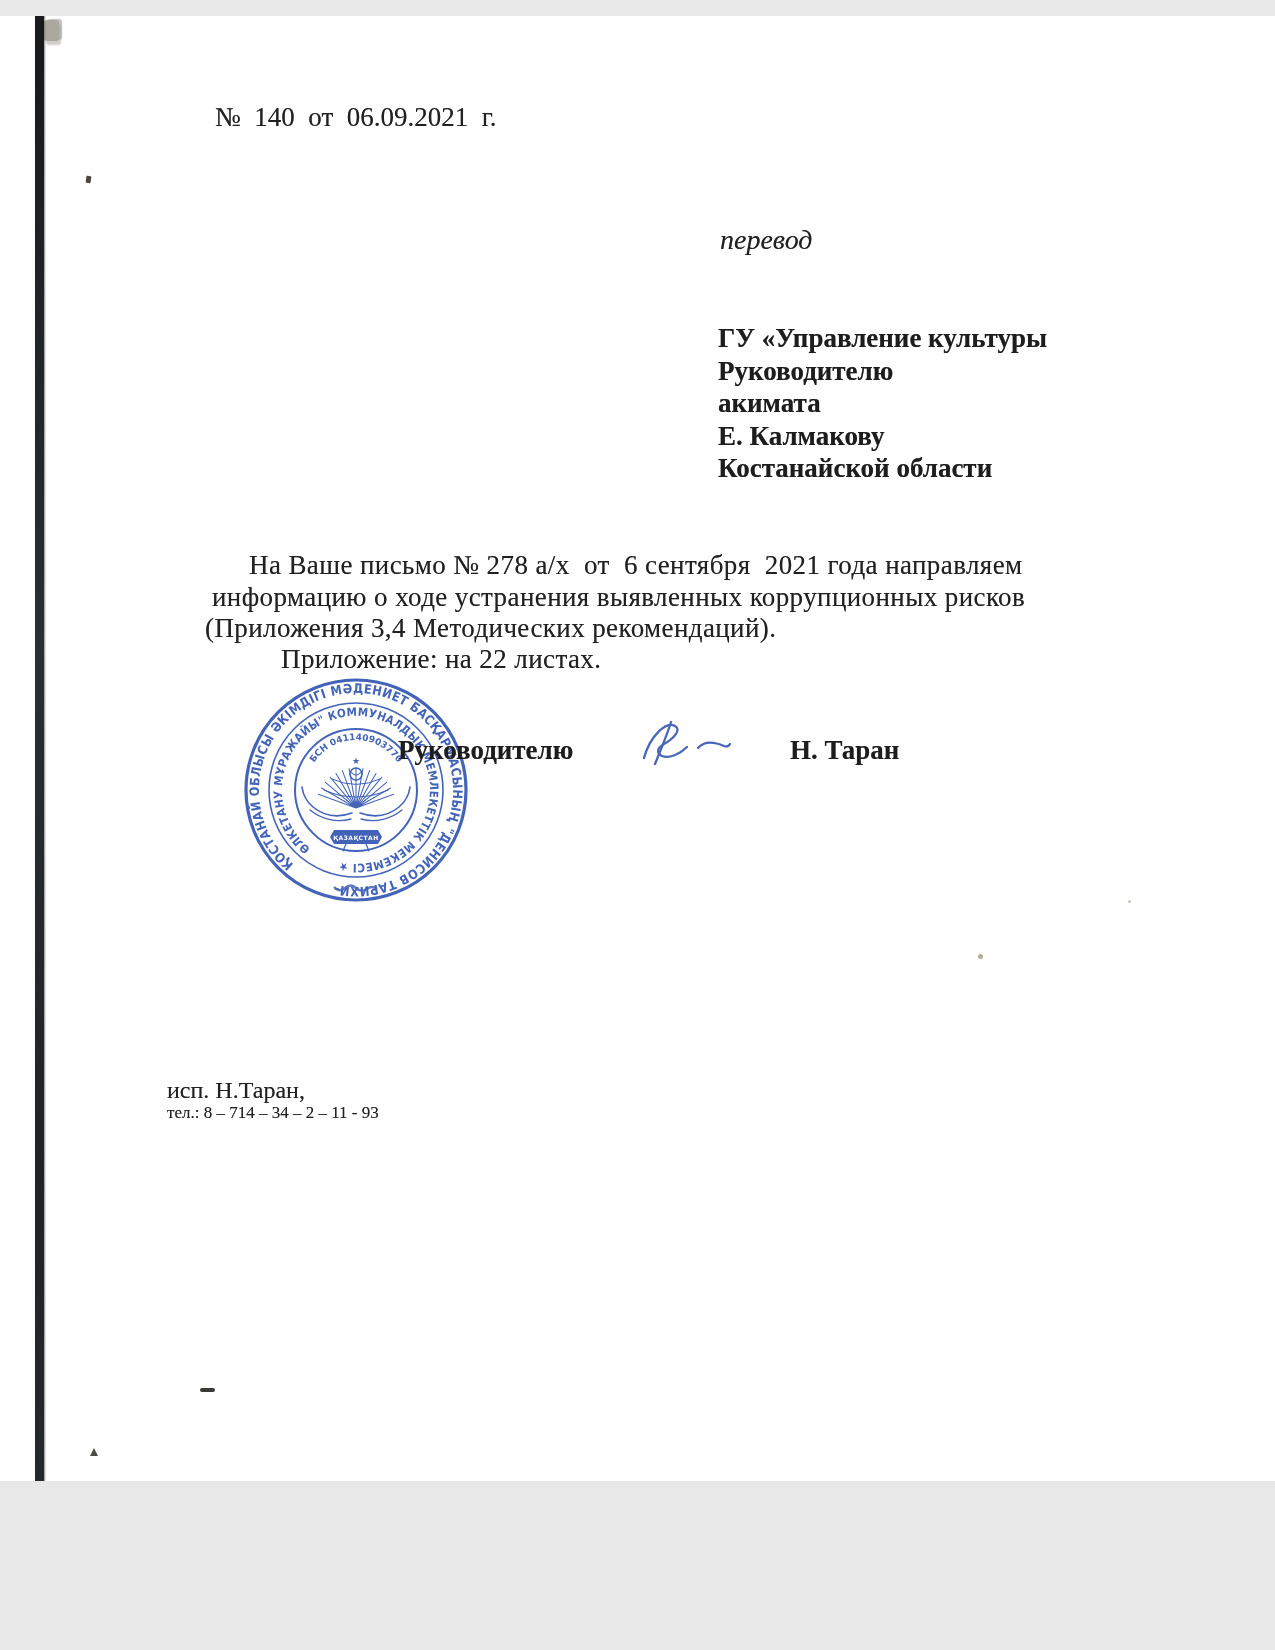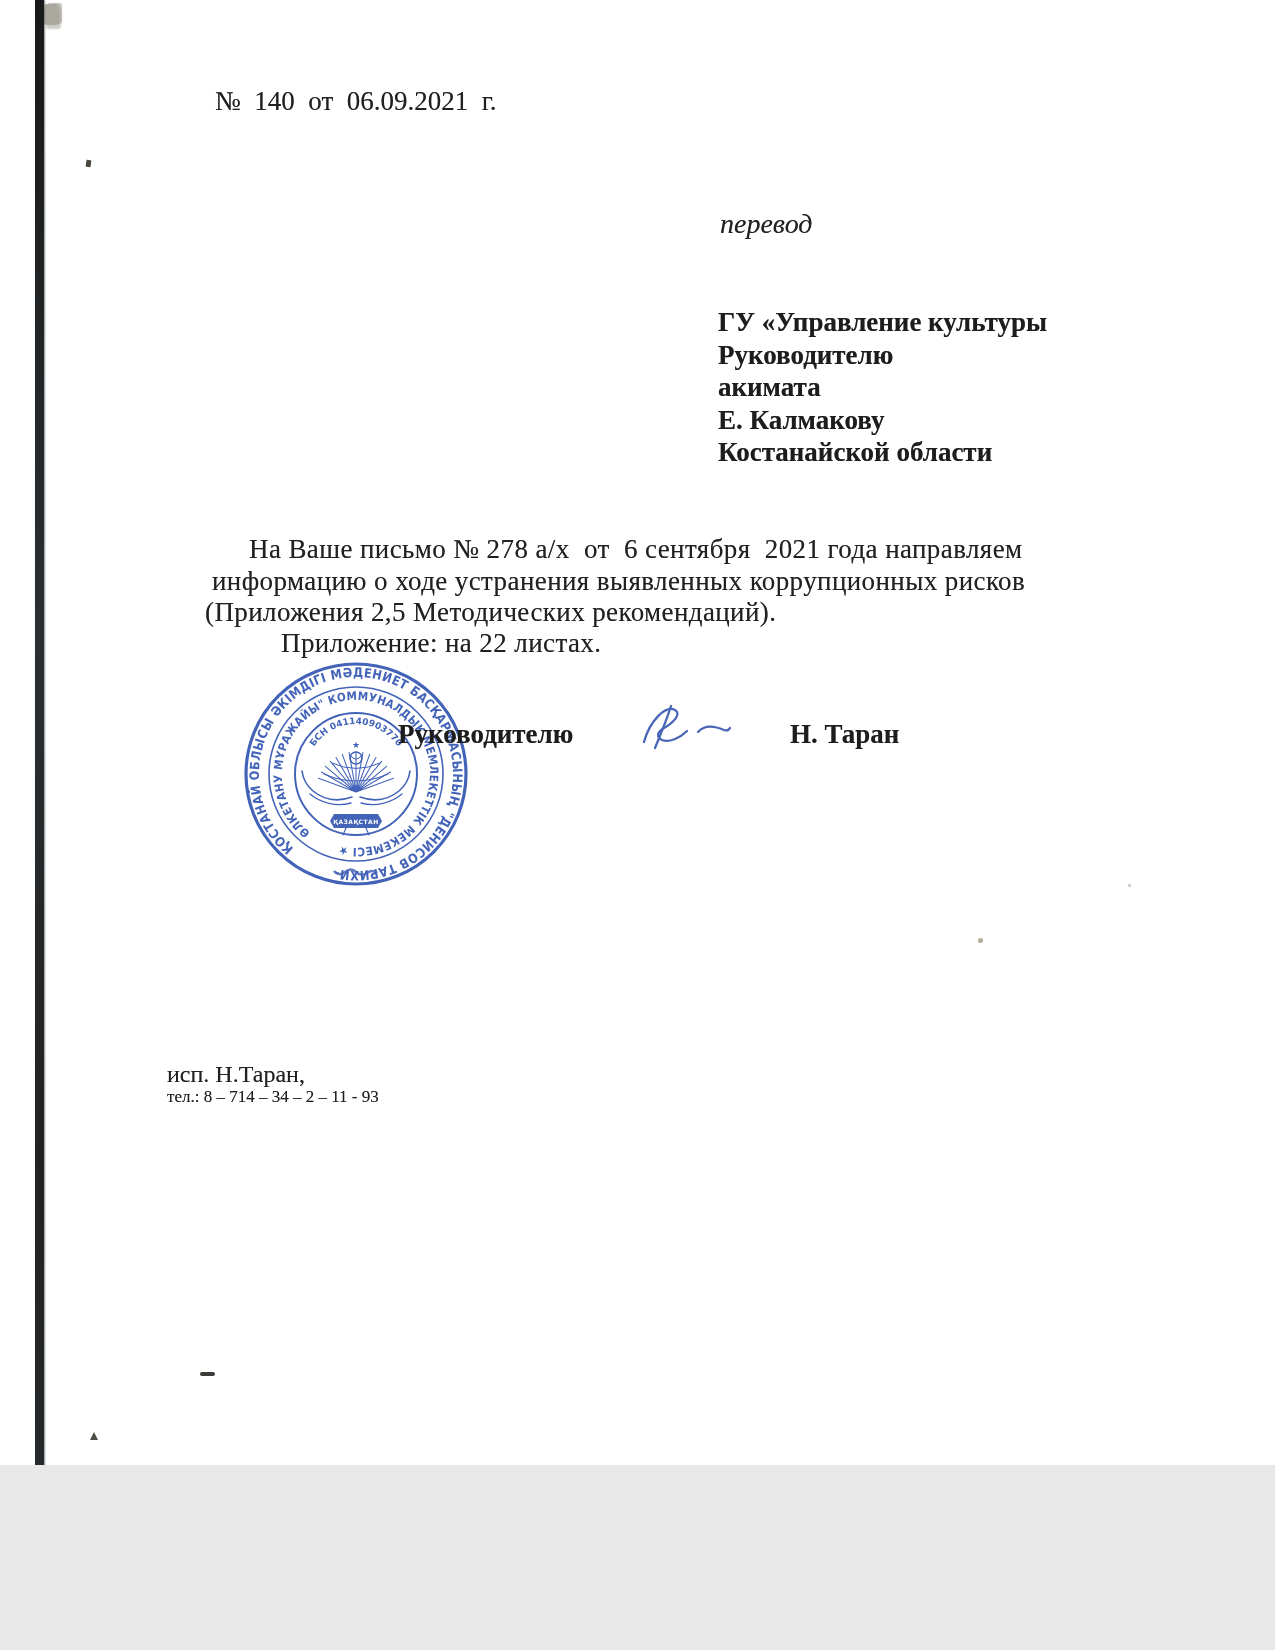--- a/index.html
+++ b/index.html
@@ -1,17 +1,17 @@
 <!DOCTYPE html>
 <html><head>
 <meta charset="utf-8">
 <style>
   html,body { margin:0; padding:0; background:#e8e8e8; }
   .page {
-    position:relative; width:1275px; height:1465px; margin:0 auto;
+    position:relative; width:1275px; height:1465px; margin:16px auto;
     background:#ffffff; overflow:hidden;
     font-family:"Liberation Serif", serif; color:#212121;
   }
   .t { position:absolute; white-space:pre; text-shadow:0 0 .4px rgba(20,20,20,.45); }
 
   
   .scan-line { position:absolute; left:35px; top:0; width:9px; height:1650px;
     background:linear-gradient(180deg,#17191b,#2c2f31 38%,#202224 70%,#2a2d2f);
     box-shadow:1px 0 1.5px rgba(40,43,45,.55); }
   .smudge { position:absolute; left:44px; top:4px; width:15px; height:21px;
@@ -67,21 +67,21 @@
   <div class="recipient">
     <div>ГУ «Управление культуры</div>
     <div>Руководителю</div>
     <div>акимата</div>
     <div>Е. Калмакову</div>
     <div>Костанайской области</div>
   </div>
 
   <div class="t body-line bl0">На Ваше письмо № 278 а/х  от  6 сентября  2021 года направляем</div>
   <div class="t body-line bl1">информацию о ходе устранения выявленных коррупционных рисков</div>
-  <div class="t body-line bl2">(Приложения 2,5 Методических рекомендаций).</div>
+  <div class="t body-line bl2">(Приложения 3,4 Методических рекомендаций).</div>
   <div class="t body-line bl3">Приложение: на 22 листах.</div>
 
   <svg class="stamp" width="232" height="232" viewBox="0 0 232 232">
     <defs>
       <path id="outerArc" d="M 19,116 A 97,97 0 1 1 213,116 A 97,97 0 1 1 19,116"></path>
       <path id="innerArc" d="M 42,116 A 74,74 0 1 1 190,116 A 74,74 0 1 1 42,116"></path>
       <path id="bsnArc" d="M 66,116 A 50,50 0 0 1 166,116"></path>
     </defs>
     <g fill="none" stroke="#3558b4">
       <circle cx="116" cy="116" r="110" stroke-width="3.2"></circle>

